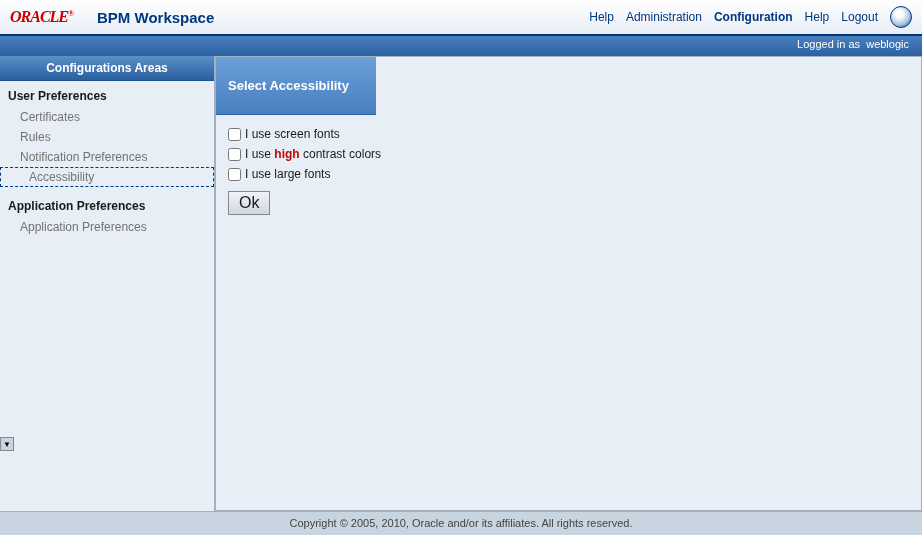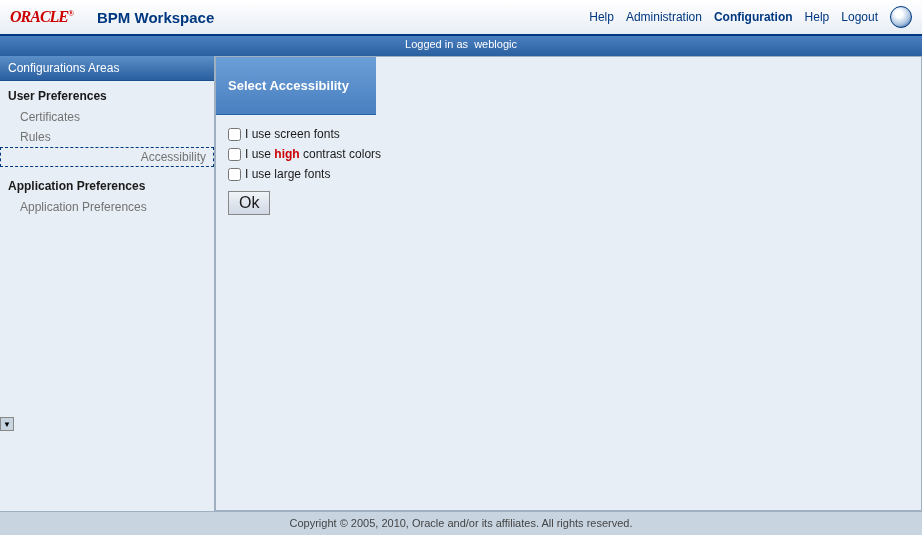--- a/index.html
+++ b/index.html
@@ -56,21 +56,21 @@
       background: radial-gradient(circle at 40% 35%, #ffffff 20%, #aac4e0 60%, #003880 100%);
       border-radius: 50%;
       border: 1px solid #003880;
     }
 
     
     .logged-bar {
       background: linear-gradient(to bottom, #4a7fc0, #2a5fa0);
       color: white;
       font-size: 11px;
-      text-align: center;
+      text-align: right;
       padding: 2px 13px;
       height: 20px;
     }
 
     
     .main-area {
       display: flex;
       height: calc(535px - 36px - 20px - 24px);
       background: #d0d8e4;
     }
@@ -80,41 +80,41 @@
       width: 215px;
       background: #e8eef5;
       border-right: 1px solid #a0b0c0;
       padding: 0;
       overflow-y: auto;
     }
     .sidebar-header {
       background: linear-gradient(to bottom, #5a8fc8, #2a5fa0);
       color: white;
       font-size: 12px;
-      font-weight: normal;
+      font-weight: bold;
       padding: 5px 8px;
       border-bottom: 1px solid #1a4f90;
+      text-align: center;
     }
     .sidebar-section-title {
       font-weight: bold;
       color: #1a1a1a;
       padding: 8px 8px 4px 8px;
       font-size: 12px;
     }
     .sidebar-link {
       display: block;
       color: #737373;
       text-decoration: none;
       padding: 3px 8px 3px 20px;
       font-size: 12px;
     }
     .sidebar-link.active {
       border: 1px dashed #003880;
-      padding: 2px 7px 2px 19px;
-      text-align: right;
+      padding: 2px 7px 2px 28px;
     }
     .sidebar-section-title2 {
       font-weight: bold;
       color: #1a1a1a;
       padding: 8px 8px 4px 8px;
       font-size: 12px;
       margin-top: 4px;
     }
     .sidebar-scroll-arrow {
       width: 14px;
@@ -217,20 +217,21 @@
     &nbsp;<span>weblogic</span>
   </div>
 
   <div class="main-area">
 
     <div class="sidebar">
       <div class="sidebar-header">Configurations Areas</div>
       <div class="sidebar-section-title">User Preferences</div>
       <a href="#" class="sidebar-link">Certificates</a>
       <a href="#" class="sidebar-link">Rules</a>
+      <a href="#" class="sidebar-link">Notification Preferences</a>
       <a href="#" class="sidebar-link active">Accessibility</a>
       <div class="sidebar-section-title2">Application Preferences</div>
       <a href="#" class="sidebar-link">Application Preferences</a>
 
       <div style="margin-top: 200px; text-align: right; padding-right: 2px;">
         <div class="sidebar-scroll-arrow">▼</div>
       </div>
     </div>
 
     <div class="content-outer">

